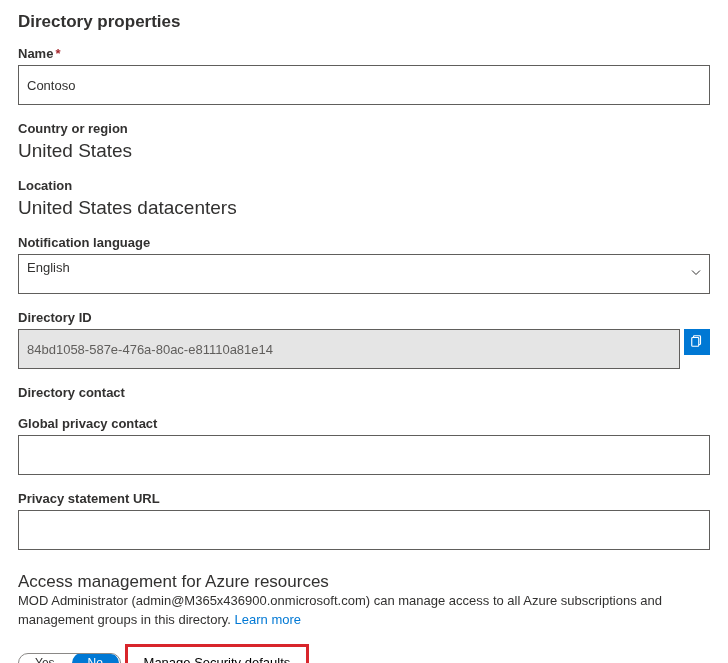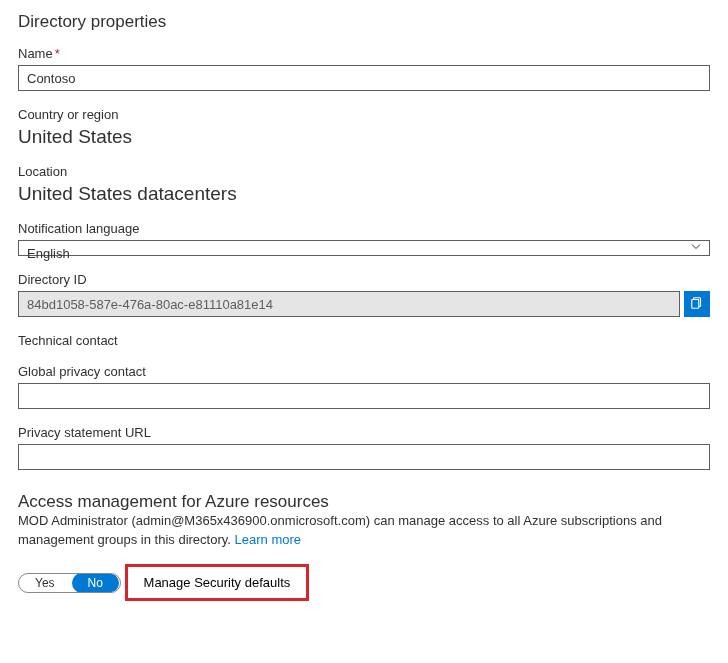--- a/index.html
+++ b/index.html
@@ -6,60 +6,61 @@
     body {
       font-family: 'Segoe UI', Tahoma, sans-serif;
       font-size: 13px;
       color: #323130;
       padding: 12px 18px;
       width: 728px;
       background: #fff;
     }
     .section-title {
       font-size: 17px;
-      font-weight: 400;
+      font-weight: 700;
       color: #323130;
       margin-bottom: 14px;
     }
     .field { margin-bottom: 16px; }
     .field-label {
       font-size: 13px;
       color: #323130;
       margin-bottom: 4px;
       display: block;
+      font-weight: bold;
     }
     .req { color: #a4262c; margin-left: 2px; }
     .text-input {
       width: 100%;
       border: 1px solid #605e5c;
       padding: 5px 8px;
       font-size: 13px;
       font-family: inherit;
       color: #323130;
       background: #fff;
-      height: 26px;
+      height: 40px;
     }
     .text-input.readonly {
       background: #e5e5e5;
       color: #605e5c;
     }
     .static-value {
       font-size: 19px;
       color: #323130;
       margin-top: 4px;
     }
     .select-wrap { position: relative; width: 100%; }
     .select {
       width: 100%;
       border: 1px solid #605e5c;
       padding: 5px 28px 5px 8px;
       font-size: 13px;
       font-family: inherit;
       background: #fff;
-      height: 16px;
+      height: 40px;
       appearance: none;
       -webkit-appearance: none;
     }
     .select-chevron {
       position: absolute;
       right: 8px;
       top: 50%;
       transform: translateY(-50%);
       pointer-events: none;
     }
@@ -168,21 +169,21 @@
         <svg width="14" height="14" viewBox="0 0 16 16">
           <rect x="4" y="2" width="8" height="10" rx="1" fill="none" stroke="#fff" stroke-width="1.3"></rect>
           <rect x="2" y="4" width="8" height="10" rx="1" fill="#0078d4" stroke="#fff" stroke-width="1.3"></rect>
         </svg>
       </span>
     </button>
   </div>
 </div>
 
 <div class="field">
-  <div class="field-label">Technical contact</div>
+  <div class="field-label">Directory contact</div>
 </div>
 
 <div class="field">
   <div class="field-label">Global privacy contact</div>
   <input class="text-input" type="text" value="" style="">
 </div>
 
 <div class="field">
   <div class="field-label">Privacy statement URL</div>
   <input class="text-input" type="text" value="" style="">

